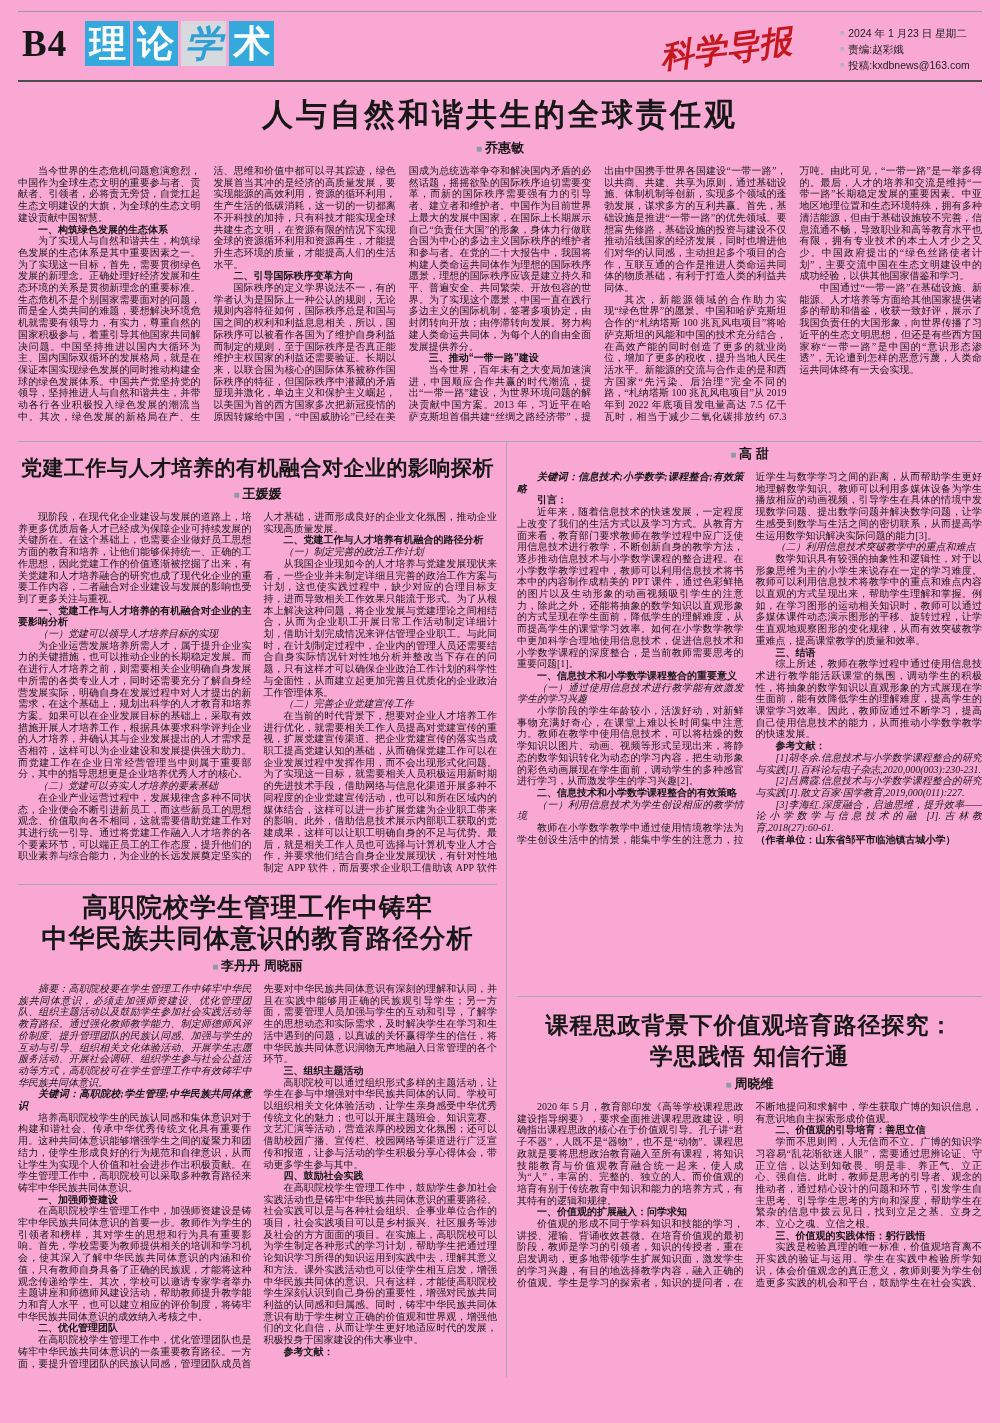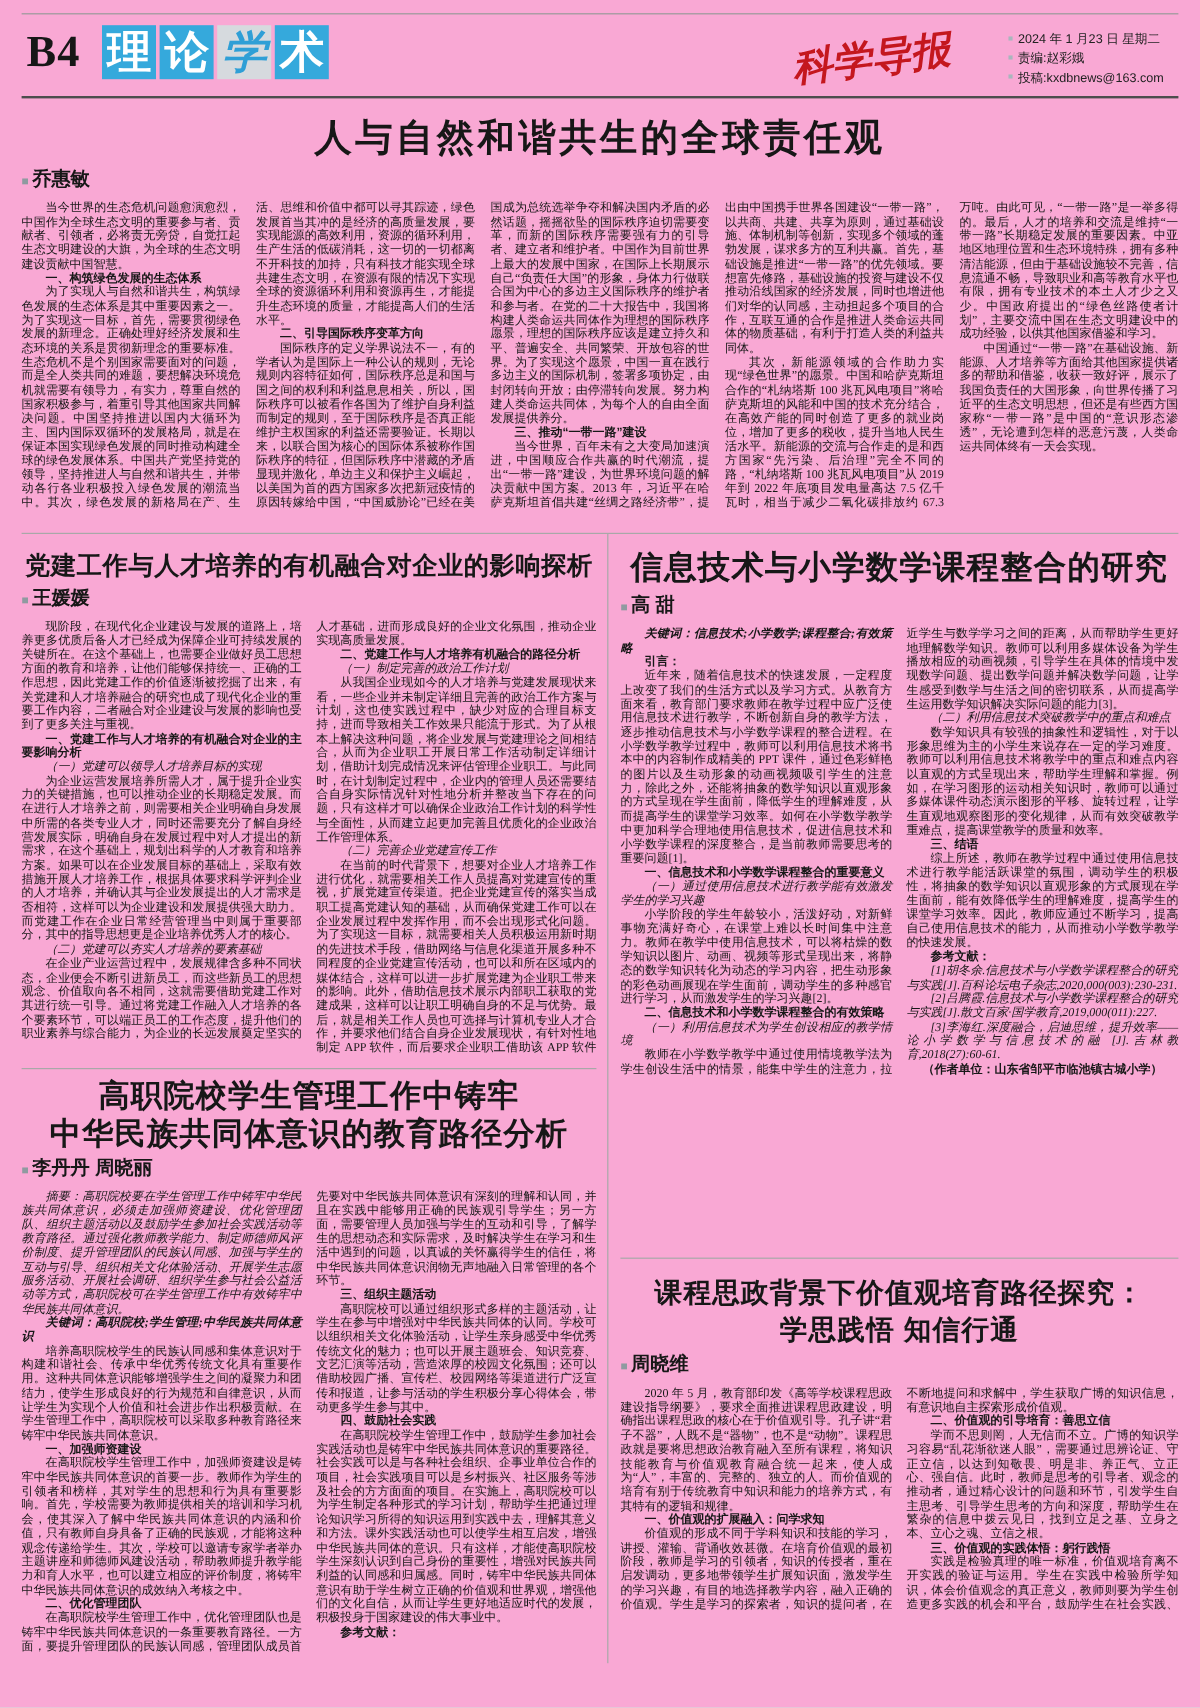--- a/index.html
+++ b/index.html
@@ -14,33 +14,33 @@
        font-size:37px;font-weight:bold;font-family:"Liberation Sans",sans-serif;}
   .blk.blue{background:#35a9dc;color:#ffffff;}
   .blk.gray{background:#d6dade;color:#2f9fd6;font-style:italic;}
   .masthead{margin-left:auto;margin-right:48px;color:#c4171e;font-size:33px;font-weight:bold;
             font-style:italic;transform:rotate(-7deg);margin-top:6px;font-family:"DejaVu Serif",serif;}
   .meta{font-size:10.5px;line-height:16px;margin-top:4px;width:138px;color:#222;
         font-family:"Liberation Sans",sans-serif;white-space:nowrap;}
   .meta div::before{content:"■";color:#a9b6bd;font-size:7px;margin-right:4px;vertical-align:2px;}
   .headrule{border-top:2px solid #4d4d4d;}
 
-  .author{font-size:16px;margin:3px 0 8px;font-family:"Liberation Sans",sans-serif;font-weight:bold;}
+  .author{text-align:center;font-size:13px;margin:3px 0 8px;font-family:"Liberation Sans",sans-serif;font-weight:bold;}
   .author::before{content:"■ ";color:#8f9aa0;font-size:10px;}
 
   .body{text-align:justify;font-size:10px;line-height:11.7px;}
   .body p{margin:0;}
   .t-p{text-indent:2em;}
   .t-h{text-indent:2em;font-weight:bold;font-family:"Liberation Sans","DejaVu Sans",sans-serif;}
   .t-s{text-indent:2em;font-style:italic;}
   .t-kw{text-indent:2em;font-style:italic;font-weight:bold;}
   .t-note{text-indent:2em;font-weight:bold;}
   .t-ref{text-indent:2em;font-style:italic;}
   .t-refh{text-indent:2em;font-weight:bold;}
-  .t-attr{text-align:center;font-weight:bold;}
+  .t-attr{text-align:left;font-weight:bold;}
 
   .a1{padding:2px 0 8px;}
   .a1 h1{text-align:center;font-size:31px;margin:10px 0 2px;letter-spacing:3px;
          font-family:"Liberation Sans","DejaVu Sans",sans-serif;}
   .cols5{column-count:5;column-gap:13px;height:268px;overflow:hidden;}
 
   .lower{display:flex;border-top:1px solid #a8a8a8;}
   .colL{width:488px;padding-right:9px;box-sizing:border-box;}
   .colR{width:476px;padding-left:10px;border-left:1px solid #a8a8a8;box-sizing:border-box;}
   .divider{border-top:1px solid #a8a8a8;margin:9px 0 0;}
@@ -137,21 +137,20 @@
             <p class="t-h">四、鼓励社会实践</p>
             <p class="t-p">在高职院校学生管理工作中，鼓励学生参加社会实践活动也是铸牢中华民族共同体意识的重要路径。社会实践可以是与各种社会组织、企事业单位合作的项目，社会实践项目可以是乡村振兴、社区服务等涉及社会的方方面面的项目。在实施上，高职院校可以为学生制定各种形式的学习计划，帮助学生把通过理论知识学习所得的知识运用到实践中去，理解其意义和方法。课外实践活动也可以使学生相互启发，增强中华民族共同体的意识。只有这样，才能使高职院校学生深刻认识到自己身份的重要性，增强对民族共同利益的认同感和归属感。同时，铸牢中华民族共同体意识有助于学生树立正确的价值观和世界观，增强他们的文化自信，从而让学生更好地适应时代的发展，积极投身于国家建设的伟大事业中。</p>
             <p class="t-refh">参考文献：</p>
           </div>
       </article>
 
     </div>
     <div class="colR">
 
       <article class="a3 art">
-        <h2>信息技术与小学数学课程整合的研究</h2>
         <div class="author">高 甜</div>
         <div class="body cols2">
             <p class="t-kw">关键词：信息技术;小学数学;课程整合;有效策略</p>
             <p class="t-h">引言：</p>
             <p class="t-p">近年来，随着信息技术的快速发展，一定程度上改变了我们的生活方式以及学习方式。从教育方面来看，教育部门要求教师在教学过程中应广泛使用信息技术进行教学，不断创新自身的教学方法，逐步推动信息技术与小学数学课程的整合进程。在小学数学教学过程中，教师可以利用信息技术将书本中的内容制作成精美的 PPT 课件，通过色彩鲜艳的图片以及生动形象的动画视频吸引学生的注意力，除此之外，还能将抽象的数学知识以直观形象的方式呈现在学生面前，降低学生的理解难度，从而提高学生的课堂学习效率。如何在小学数学教学中更加科学合理地使用信息技术，促进信息技术和小学数学课程的深度整合，是当前教师需要思考的重要问题[1]。</p>
             <p class="t-h">一、信息技术和小学数学课程整合的重要意义</p>
             <p class="t-s">（一）通过使用信息技术进行教学能有效激发学生的学习兴趣</p>
             <p class="t-p">小学阶段的学生年龄较小，活泼好动，对新鲜事物充满好奇心，在课堂上难以长时间集中注意力。教师在教学中使用信息技术，可以将枯燥的数学知识以图片、动画、视频等形式呈现出来，将静态的数学知识转化为动态的学习内容，把生动形象的彩色动画展现在学生面前，调动学生的多种感官进行学习，从而激发学生的学习兴趣[2]。</p>
             <p class="t-h">二、信息技术和小学数学课程整合的有效策略</p>
             <p class="t-s">（一）利用信息技术为学生创设相应的教学情境</p>

